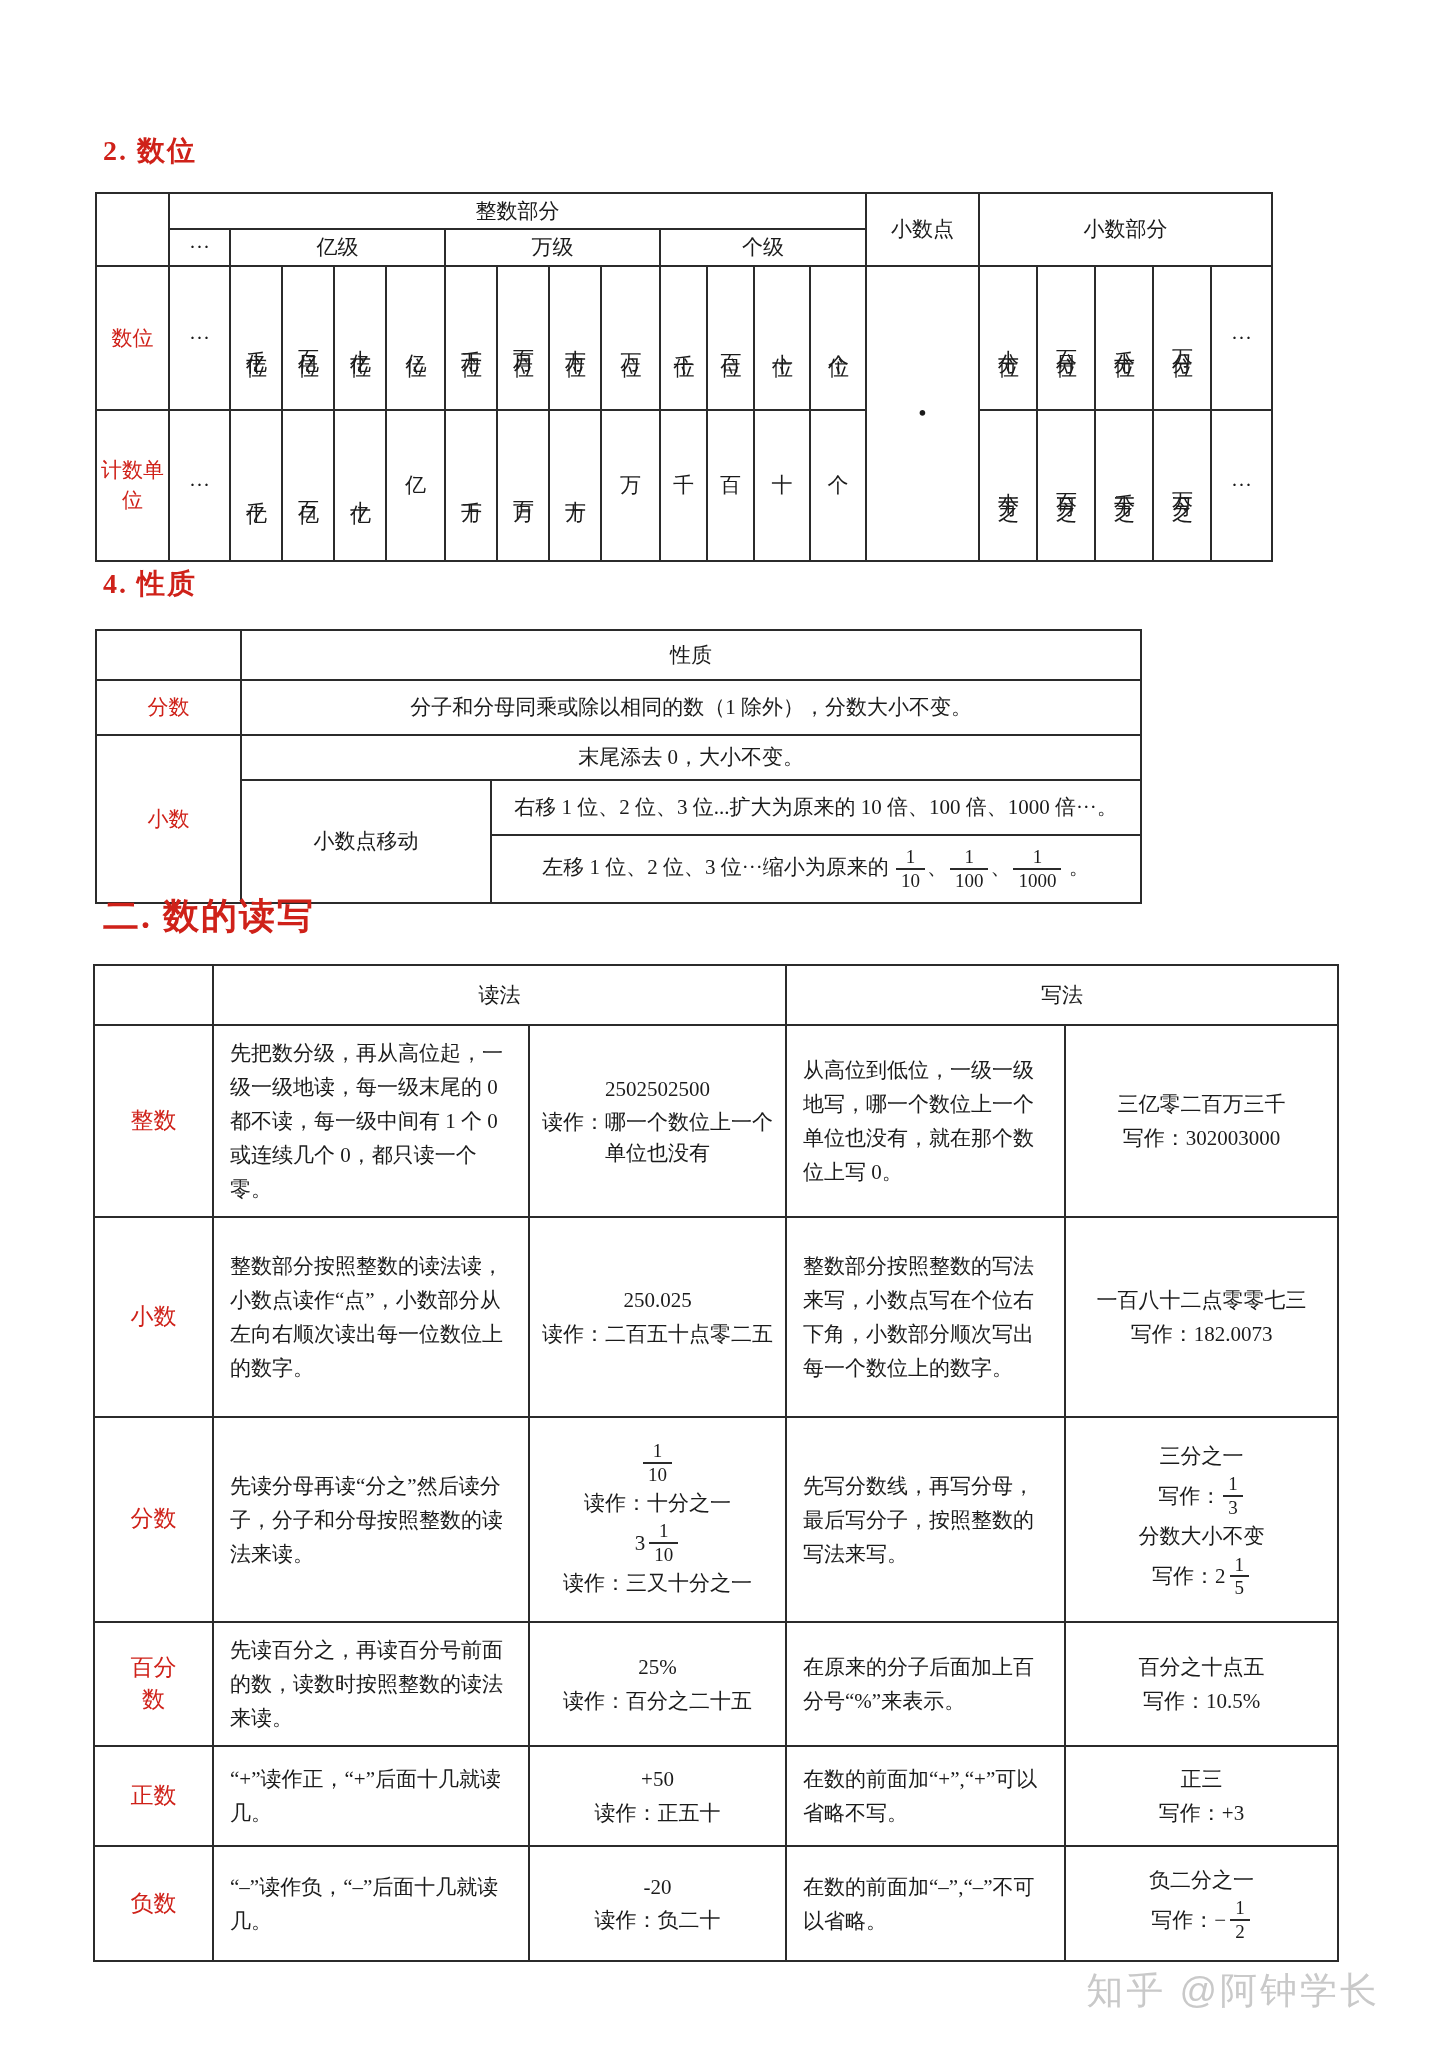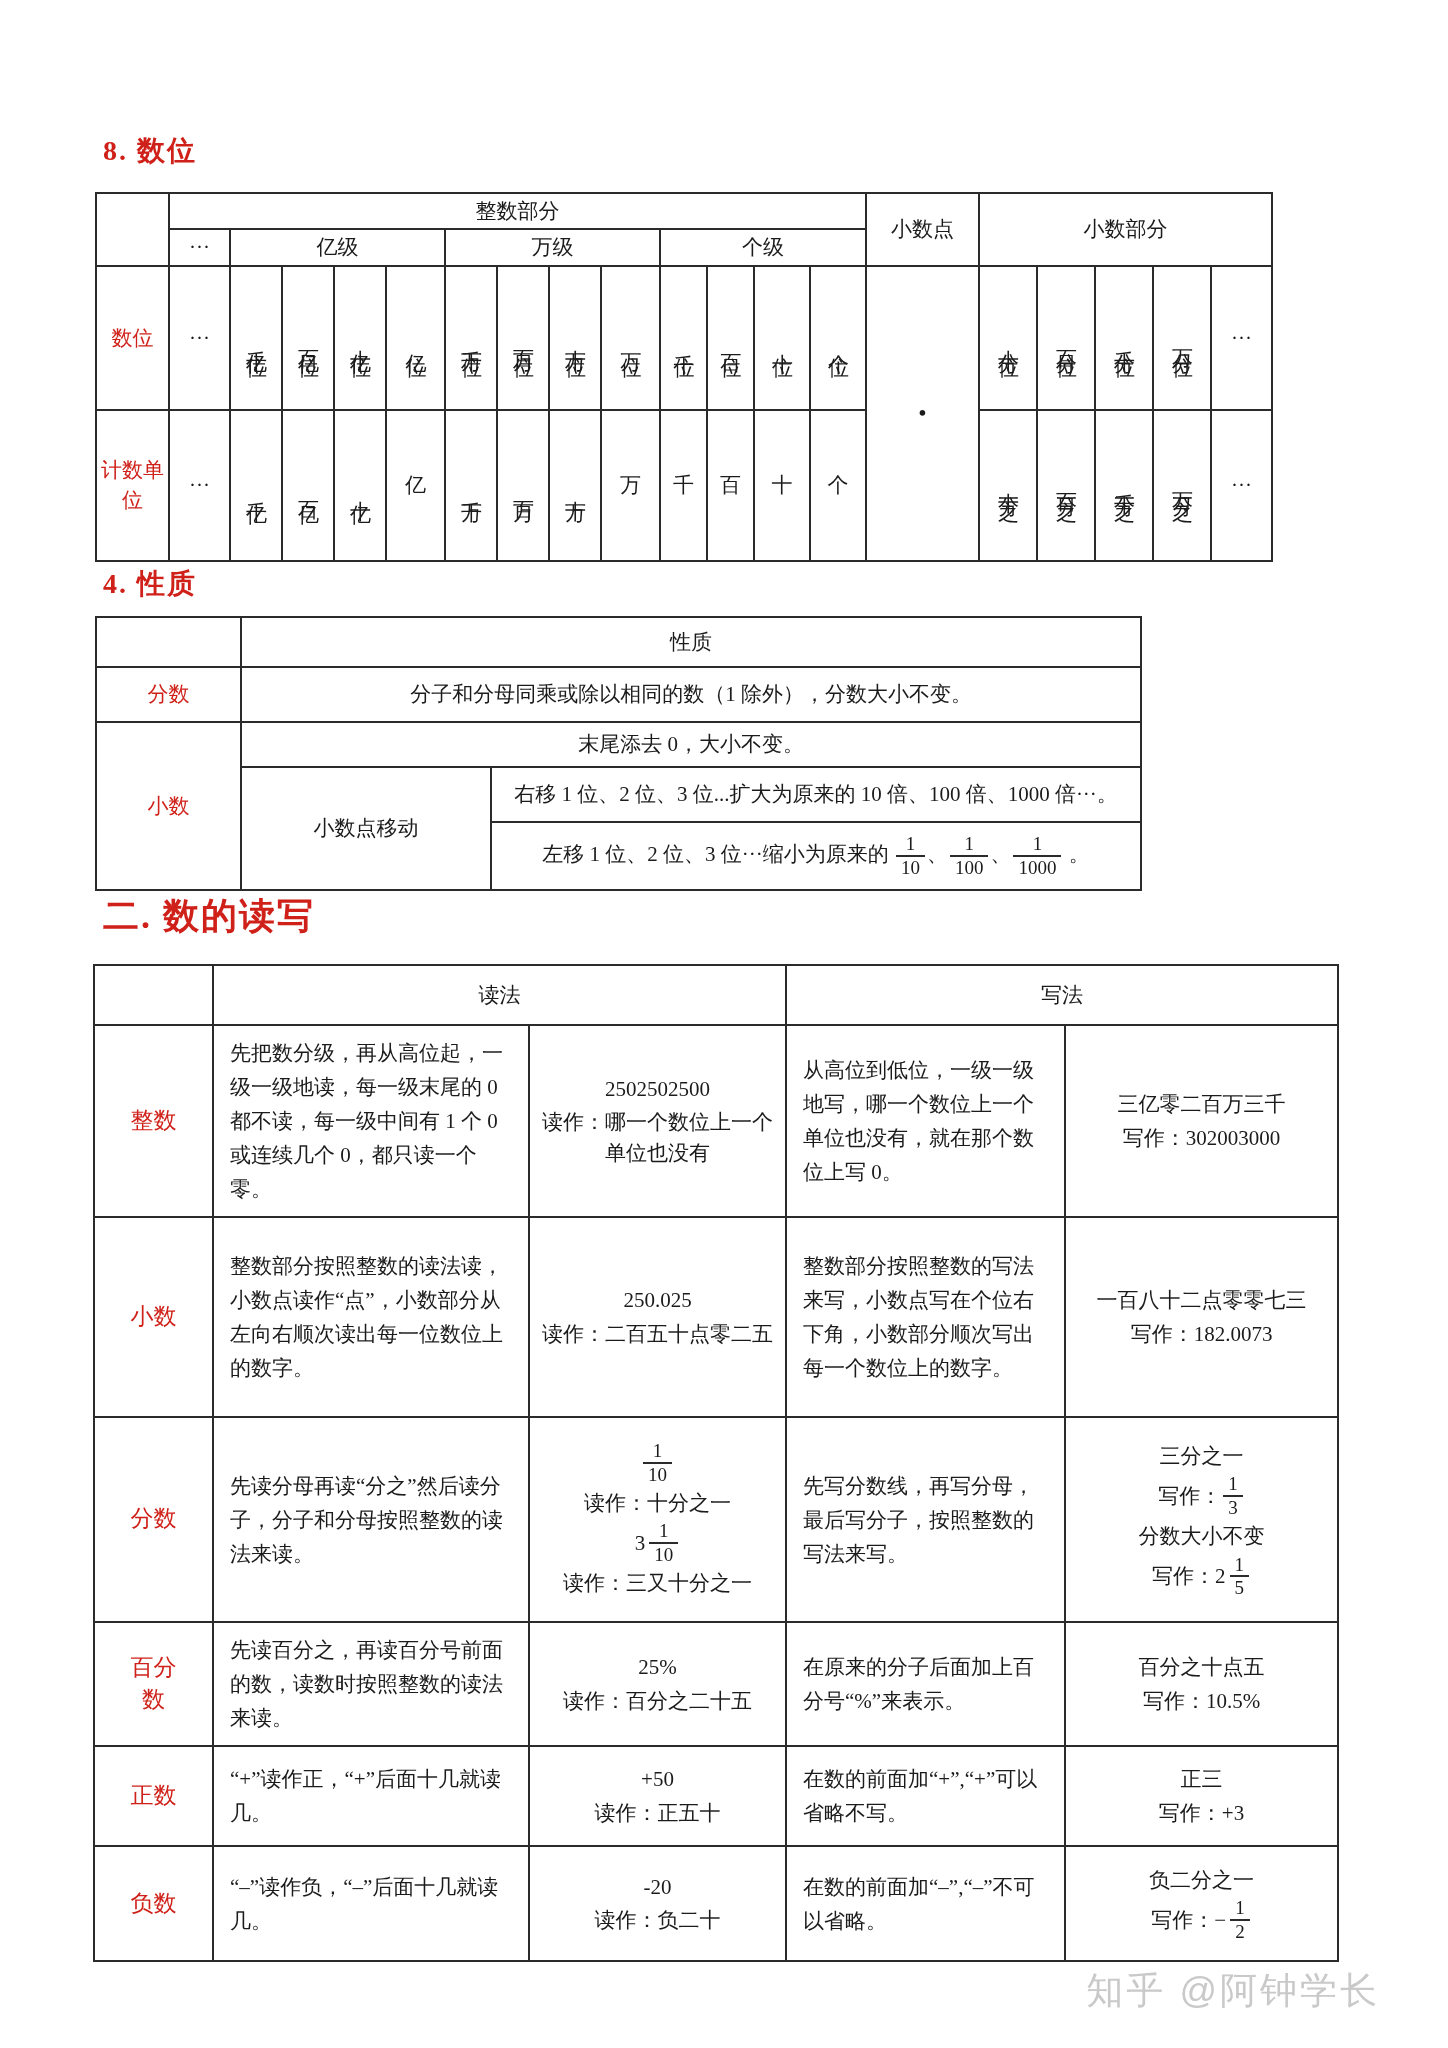--- a/index.html
+++ b/index.html
@@ -14,21 +14,21 @@
      font-size:21px;line-height:1.45;overflow:hidden;}
   .redlab{color:#cf2119;}
   
   #placeTable{left:95px;top:192px;width:1175px;}
   #placeTable td{font-size:21px;}
   .vtext{display:inline-block;writing-mode:vertical-rl;text-orientation:upright;
          line-height:1;letter-spacing:4px;font-size:21px;}
   .dotcell{font-size:30px;font-weight:bold;}
   .hrow td{font-size:22px;}
   
-  #propTable{left:95px;top:616px;width:1045px;}
+  #propTable{left:95px;top:629px;width:1045px;}
   #propTable td{font-size:21px;}
   
   #rwTable{left:93px;top:964px;width:1244px;}
   #rwTable td{font-size:21px;}
   .rulecell{text-align:left;padding:10px 12px 10px 16px;line-height:1.62;font-size:21px;}
   .excell{padding:6px 8px;}
   .excell div{margin:3px 0;}
   .labcell span{display:inline-block;max-width:62px;font-size:23px;line-height:1.4;}
   
   .frac{display:inline-block;vertical-align:middle;text-align:center;line-height:1.05;
@@ -41,21 +41,21 @@
   
   #watermark{position:absolute;left:840px;top:1966px;width:540px;text-align:right;
              color:#c9c9c9;font-size:37px;letter-spacing:3px;
              font-family:"Liberation Sans","DejaVu Sans",sans-serif;}
 </style>
 </head>
 <body>
 
 <div class="page">
 
-  <div id="title3" class="sec-title">8. 数位</div>
+  <div id="title3" class="sec-title">2. 数位</div>
 
   <table id="placeTable">
     <colgroup>
       <col style="width:73px">
         <col style="width:61px">
       <col style="width:52px">
         <col style="width:52px">
         <col style="width:52px">
         <col style="width:59px">
       <col style="width:52px">

